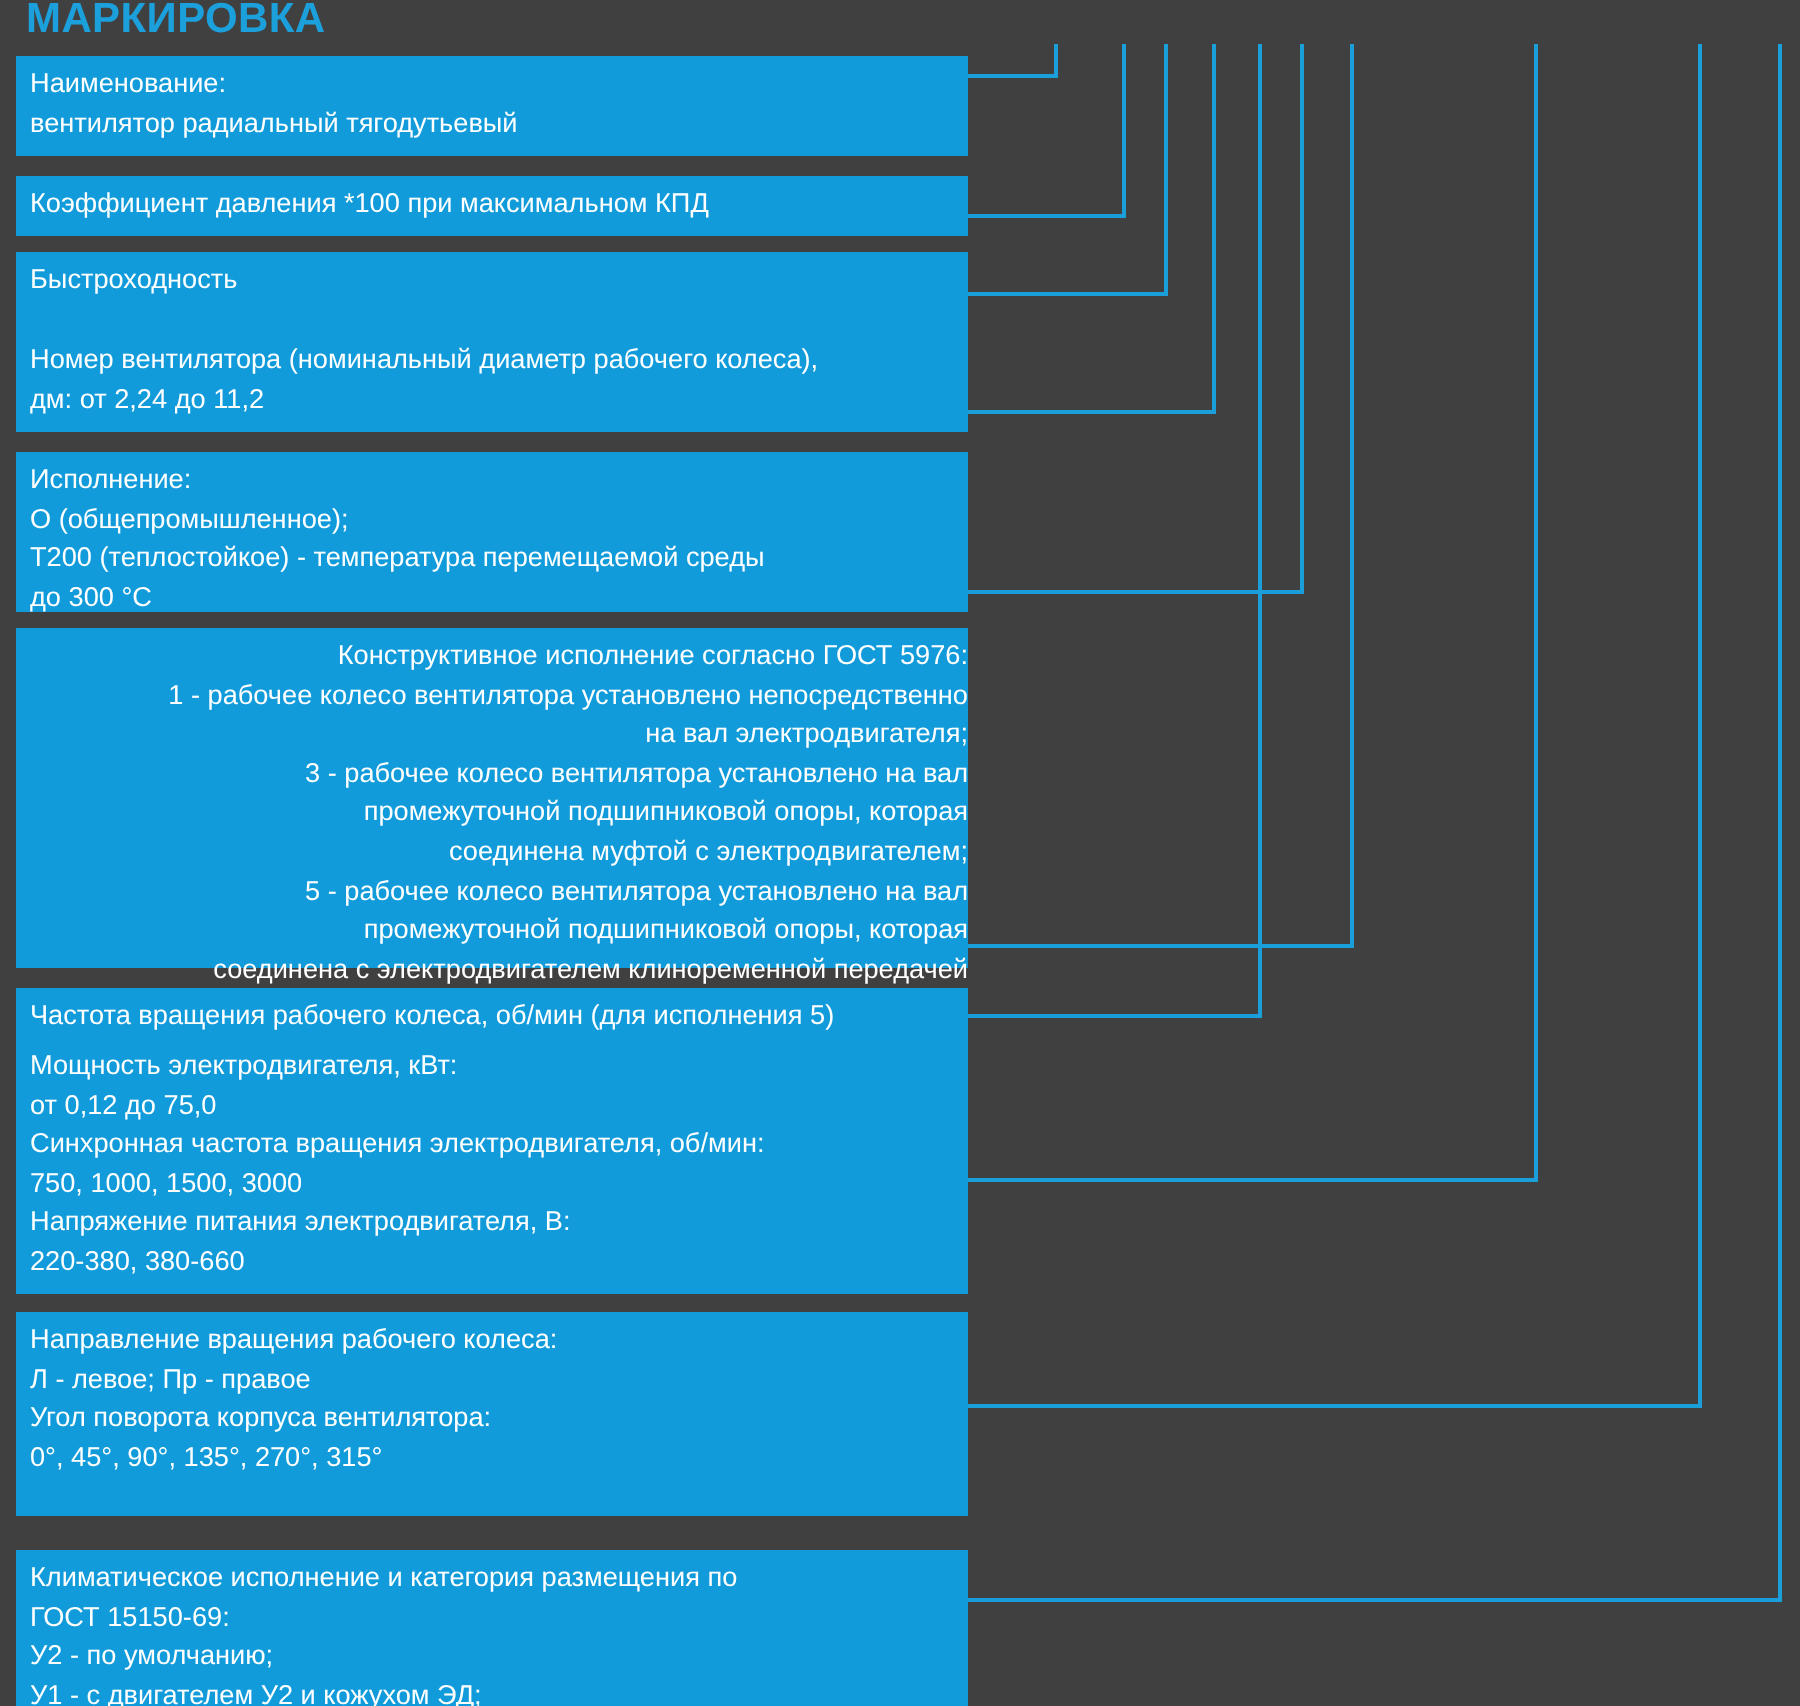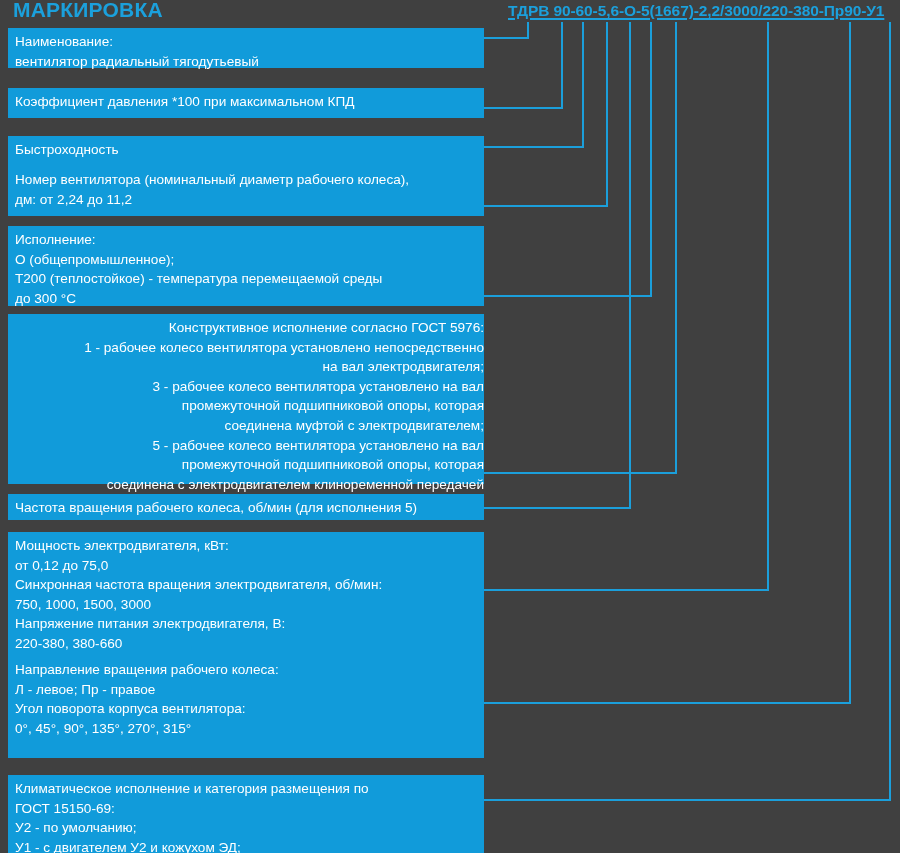--- a/index.html
+++ b/index.html
@@ -67,57 +67,56 @@
     stroke-width: 2;
   }
 </style>
 </head>
 <body>
 
 <div id="root">
 
   <div id="title">МАРКИРОВКА</div>
 
-  <div id="code">ТДРВ 90-60-5,6-О-5(1667)-2,2/3000/220-380-Пр90-У1</div>
 
   <svg id="wires" viewBox="0 0 900 853">
       <path d="M 484 38 L 528 38 L 528 22"></path>
       <path d="M 484 108 L 562 108 L 562 22"></path>
       <path d="M 484 147 L 583 147 L 583 22"></path>
       <path d="M 484 206 L 607 206 L 607 22"></path>
       <path d="M 484 296 L 651 296 L 651 22"></path>
       <path d="M 484 473 L 676 473 L 676 22"></path>
       <path d="M 484 508 L 630 508 L 630 22"></path>
       <path d="M 484 590 L 768 590 L 768 22"></path>
       <path d="M 484 703 L 850 703 L 850 22"></path>
       <path d="M 484 800 L 890 800 L 890 22"></path>
     </svg>
 
   <div id="boxes">
-      <div class="box" style="top: 28px; height: 40px;">Наименование:
+      <div class="box" style="top: 28px; height: 50px;">Наименование:
 вентилятор радиальный тягодутьевый</div>
       <div class="box" style="top: 88px; height: 30px;">Коэффициент давления *100 при максимальном КПД</div>
-      <div class="box" style="top: 136px; height: 44px;">Быстроходность</div>
+      <div class="box" style="top: 126px; height: 44px;">Быстроходность</div>
       <div class="box" style="top: 166px; height: 50px;">Номер вентилятора (номинальный диаметр рабочего колеса),
 дм: от 2,24 до 11,2</div>
       <div class="box" style="top: 226px; height: 80px;">Исполнение:
 О (общепромышленное);
 Т200 (теплостойкое) - температура перемещаемой среды
 до 300 °С</div>
       <div class="box" style="top: 314px; height: 170px; text-align: right;">Конструктивное исполнение согласно ГОСТ 5976:
 1 - рабочее колесо вентилятора установлено непосредственно
 на вал электродвигателя;
 3 - рабочее колесо вентилятора установлено на вал
 промежуточной подшипниковой опоры, которая
 соединена муфтой с электродвигателем;
 5 - рабочее колесо вентилятора установлено на вал
 промежуточной подшипниковой опоры, которая
 соединена с электродвигателем клиноременной передачей</div>
       <div class="box" style="top: 494px; height: 26px;">Частота вращения рабочего колеса, об/мин (для исполнения 5)</div>
-      <div class="box" style="top: 532px; height: 128px;">Мощность электродвигателя, кВт:
+      <div class="box" style="top: 519px; height: 128px;">Мощность электродвигателя, кВт:
 от 0,12 до 75,0
 Синхронная частота вращения электродвигателя, об/мин:
 750, 1000, 1500, 3000
 Напряжение питания электродвигателя, В:
 220-380, 380-660</div>
       <div class="box" style="top: 656px; height: 102px;">Направление вращения рабочего колеса:
 Л - левое; Пр - правое
 Угол поворота корпуса вентилятора:
 0°, 45°, 90°, 135°, 270°, 315°</div>
       <div class="box" style="top: 758px; height: 95px; margin-top: 17px;">Климатическое исполнение и категория размещения по

